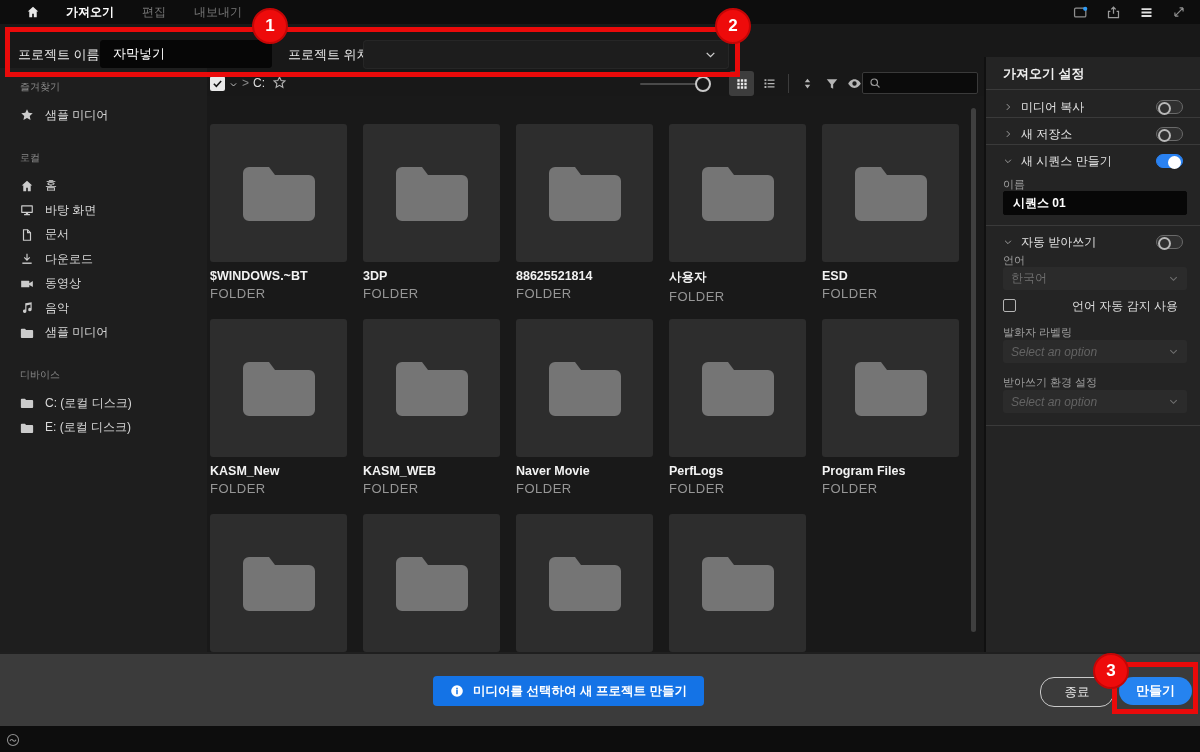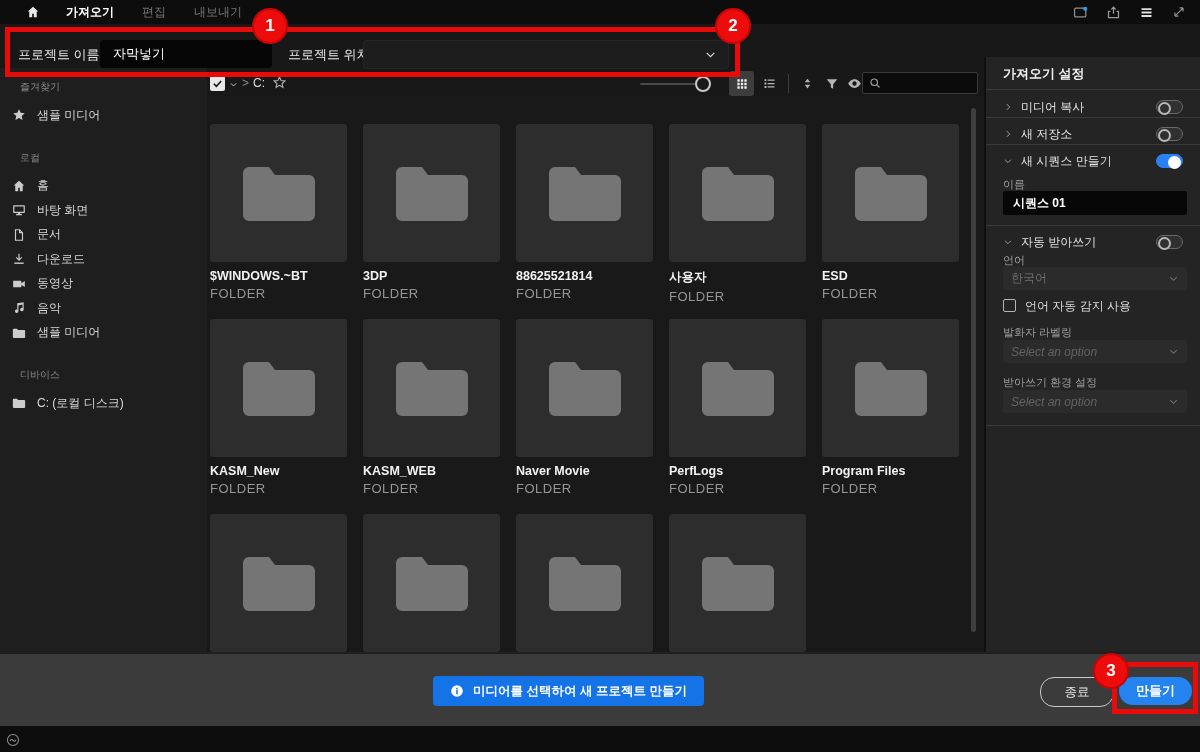--- a/index.html
+++ b/index.html
@@ -1,18 +1,18 @@
 <!DOCTYPE html>
 <html><head>
 <meta charset="utf-8">
 <style>
   html,body{margin:0;padding:0;background:#000;}
   .screen{position:relative;width:1200px;height:752px;overflow:hidden;background:#191919;
     font-family:"Liberation Sans","DejaVu Sans",sans-serif;color:#ddd;-webkit-font-smoothing:antialiased;}
-  .abs{position:absolute;}
+  .abs{position:absolute;margin-left:47px;}
   svg{fill:currentColor;display:block;}
   .ic{display:inline-block;}
 
   
   .topbar{position:absolute;left:0;top:0;width:1200px;height:24px;background:#0d0d0d;display:flex;align-items:center;}
   .tb-home{margin-left:26px;color:#e8e8e8;}
   .tb-menu{display:flex;align-items:center;margin-left:26px;gap:28px;font-size:12px;}
   .tb-item{color:#777;cursor:default;}
   .tb-item.active{color:#fff;font-weight:bold;}
   .tb-title{position:absolute;left:0;right:0;top:0;height:24px;line-height:24px;text-align:center;color:#8f8f8f;font-size:12px;pointer-events:none;margin-top:28px;}
@@ -38,21 +38,21 @@
   .zoom-knob{position:absolute;left:695px;top:76px;width:12px;height:12px;border:2px solid #c9c9c9;border-radius:50%;background:#191919;}
   .view-btn{position:absolute;top:71px;width:25px;height:25px;border-radius:3px;display:flex;align-items:center;justify-content:center;color:#b5b5b5;}
   .view-btn.active{background:#3d3d3d;color:#ececec;}
   .tool-divider{position:absolute;left:788px;top:74px;width:1px;height:19px;background:#3c3c3c;}
   .search-box{position:absolute;left:862px;top:72px;width:116px;height:22px;background:#0b0b0b;border:1px solid #3a3a3a;border-radius:2px;display:flex;align-items:center;padding-left:6px;box-sizing:border-box;gap:5px;}
   .search-box input{background:transparent;border:none;outline:none;color:#ddd;font-size:11px;width:86px;font-family:"Liberation Sans","DejaVu Sans",sans-serif;}
 
   
   .sidebar{position:absolute;left:0;top:68px;width:207px;height:584px;background:#1e1e1e;overflow:hidden;}
   .side-title{padding:12px 0 9px 20px;font-size:10px;color:#8a8a8a;}
-  .side-item{display:flex;align-items:center;height:24.5px;padding-left:12px;gap:11px;color:#d9d9d9;font-size:12px;cursor:default;}
+  .side-item{display:flex;align-items:center;height:24.5px;padding-left:20px;gap:11px;color:#d9d9d9;font-size:12px;cursor:default;}
   .side-item .ic{color:#cccccc;flex:none;}
   .side-sec{margin-bottom:11px;}
 
   
   .grid-area{position:absolute;left:207px;top:96px;width:778px;height:556px;background:#191919;overflow:hidden;
     padding:28px 0 0 3px;box-sizing:border-box;display:flex;flex-wrap:wrap;align-content:flex-start;}
   .cell{width:137px;margin:0 16px 14px 0;height:181px;}
   .cell.blank{height:140px;}
   .tile{width:137px;height:138px;background:#2d2d2d;border-radius:3px;display:flex;align-items:center;justify-content:center;cursor:default;}
   .tile .folder-glyph{color:#757575;}
@@ -382,20 +382,28 @@
           <div class="side-item">
             <span class="ic">
               <svg width="14" height="14">
                 <use href="#i-folder"></use>
               </svg>
             </span>
             <span>C: (로컬 디스크)</span>
           </div>
 
 
+          <div class="side-item">
+            <span class="ic">
+              <svg width="14" height="14">
+                <use href="#i-folder"></use>
+              </svg>
+            </span>
+            <span>E: (로컬 디스크)</span>
+          </div>
         </div>
     </div>
   </div>
 
   <div class="grid-area">
     <div style="display:contents">
       
     
         <div class="cell">
           <div class="tile">

